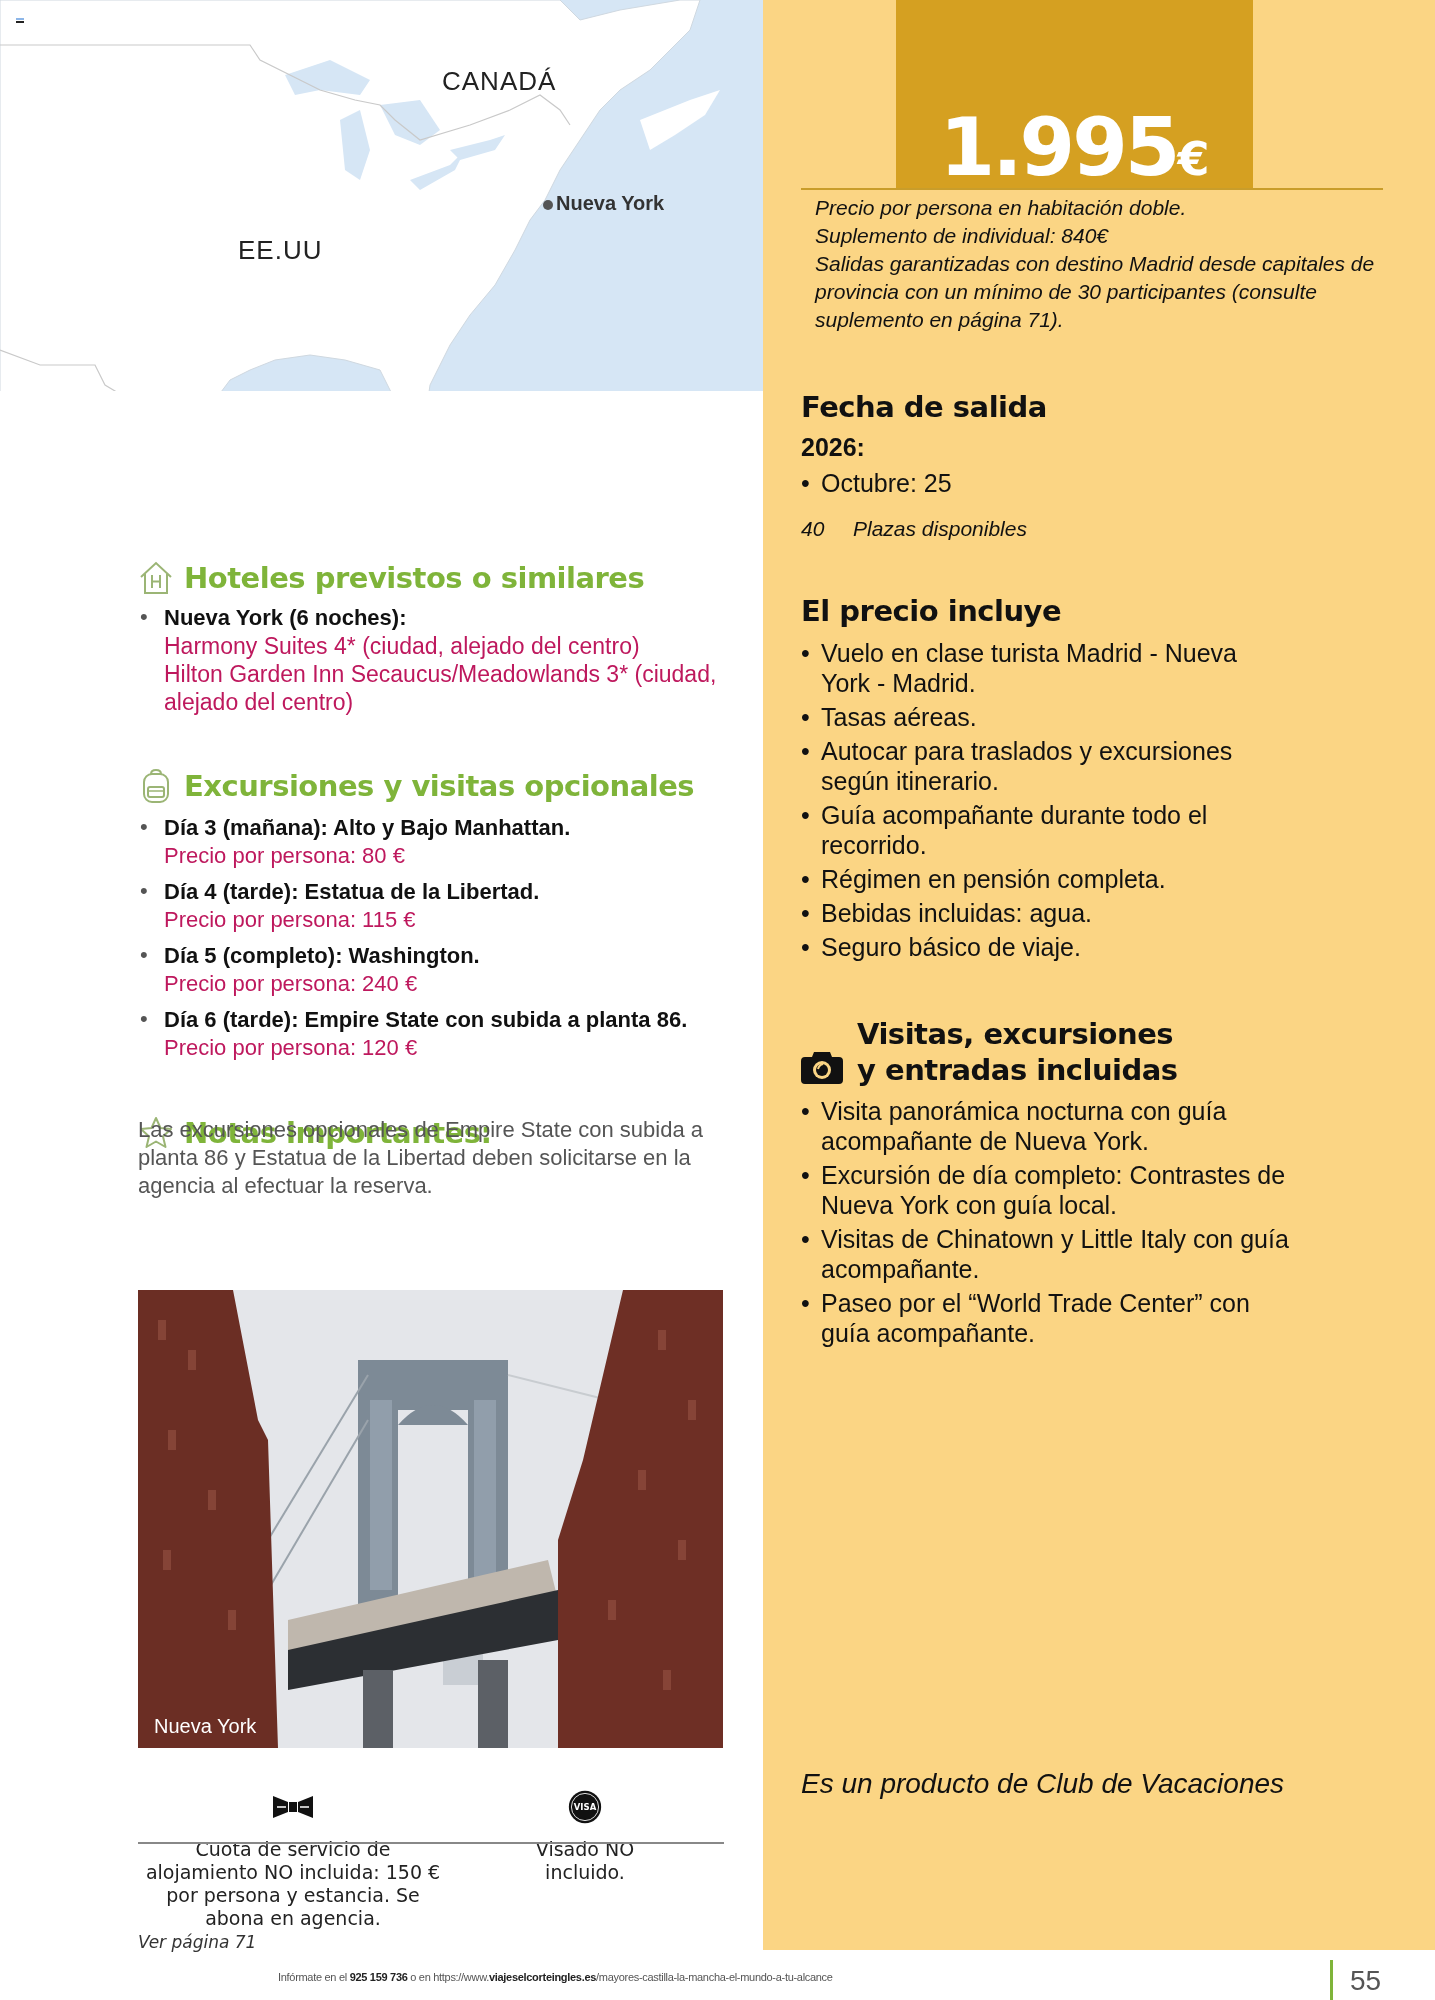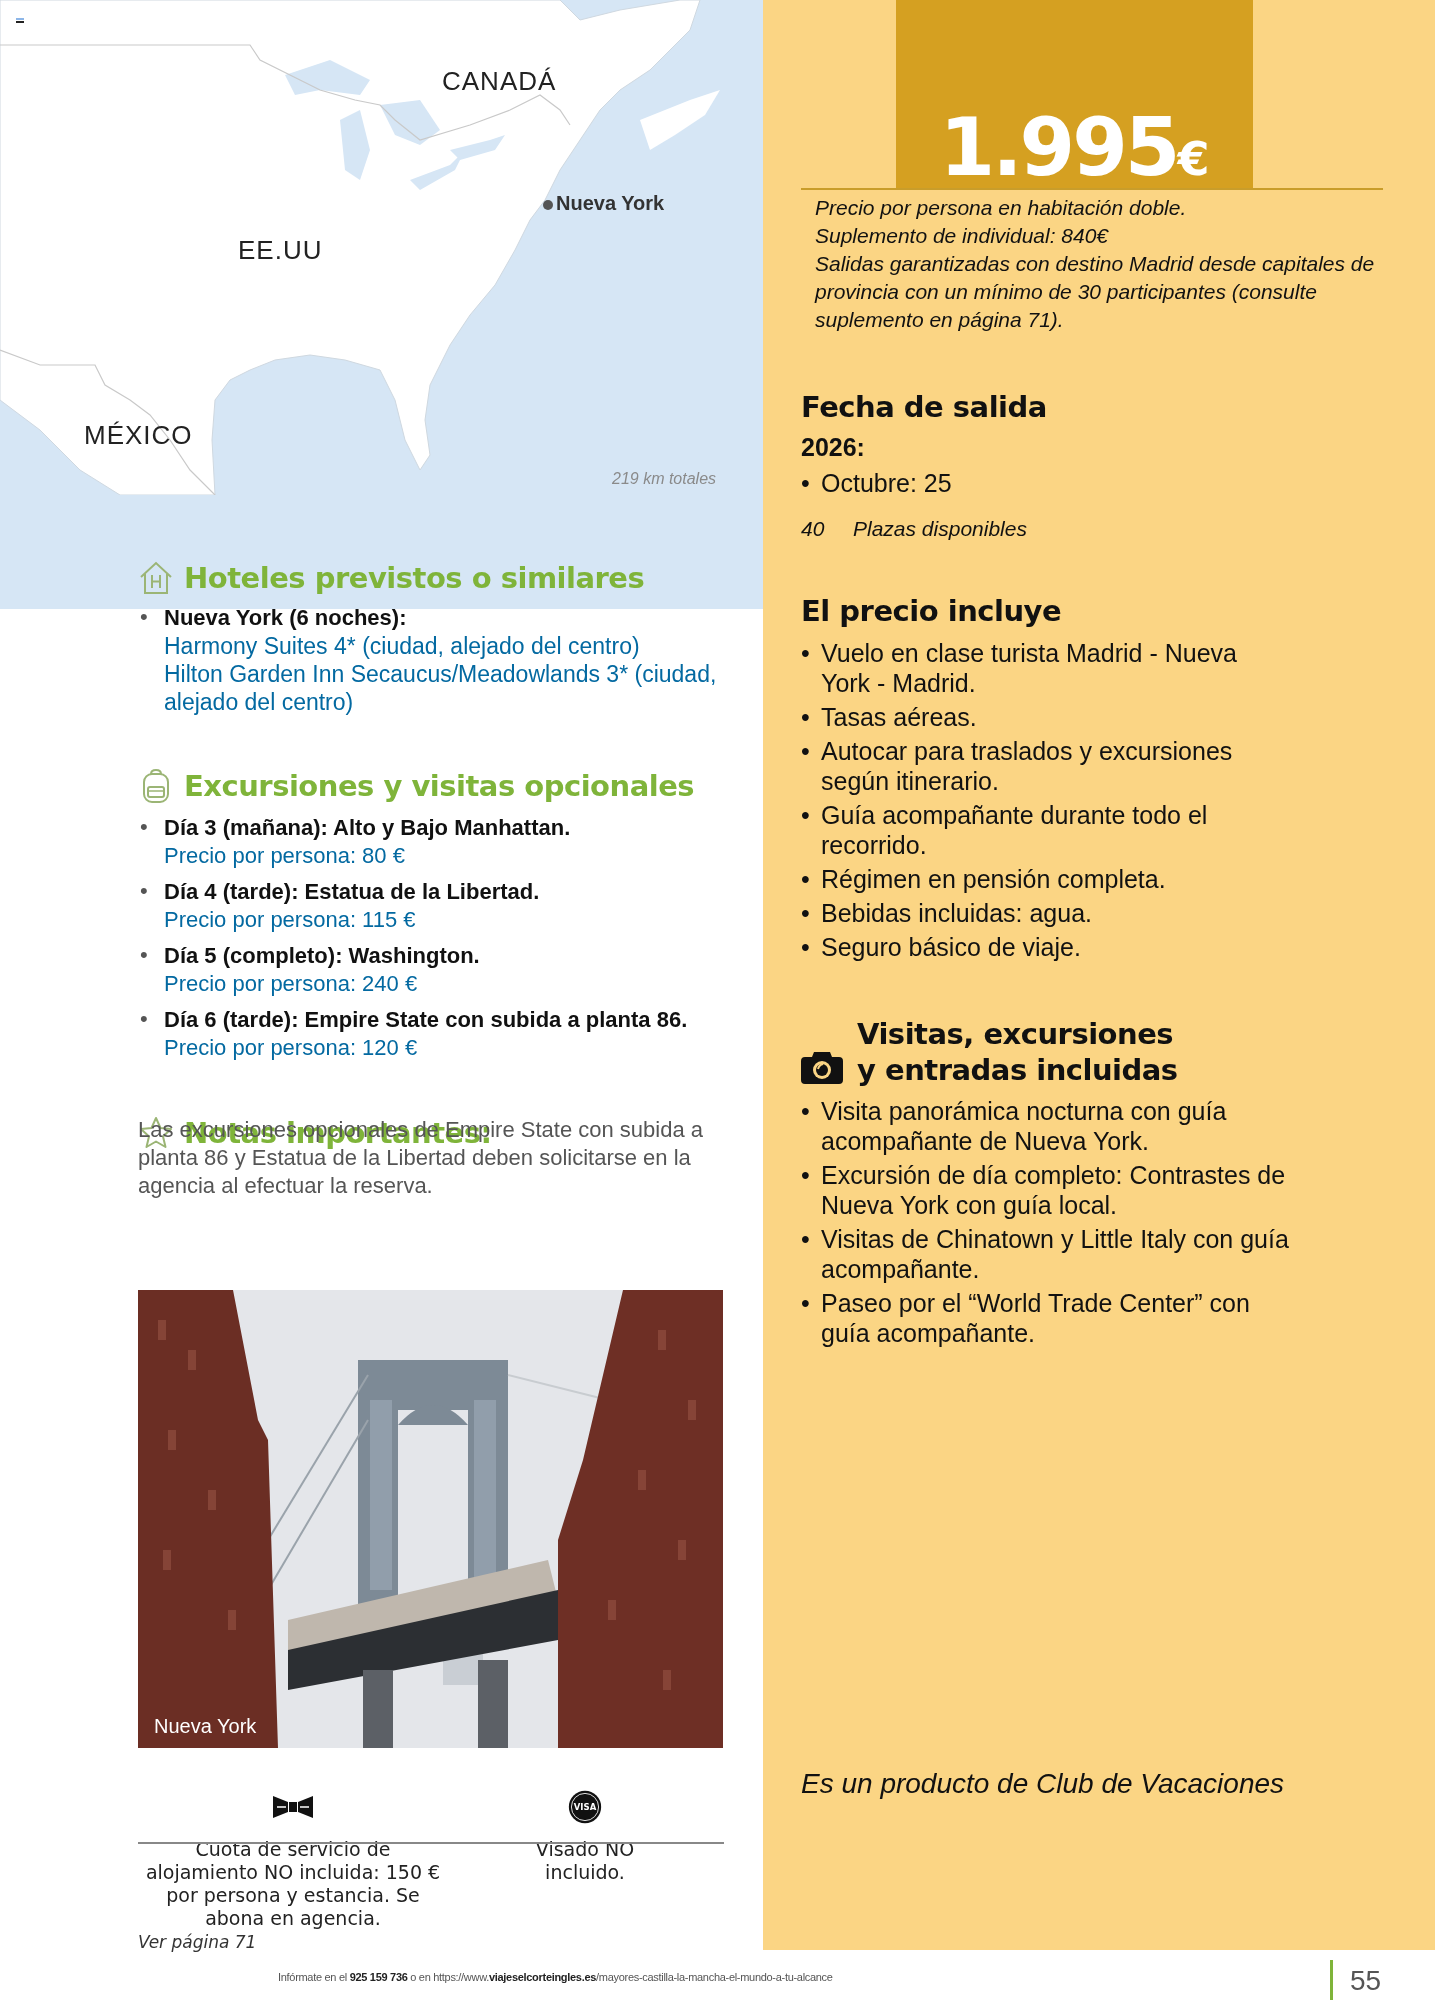--- a/index.html
+++ b/index.html
@@ -1,20 +1,20 @@
 <!DOCTYPE html>
 <html><head>
   <meta charset="utf-8">
   <style>
     * { box-sizing: border-box; margin: 0; padding: 0; }
     html, body { width: 1435px; height: 2000px; background: #ffffff; overflow: hidden; }
     body { position: relative; font-family: "Liberation Sans", sans-serif; color: #1a1a1a; }
 
     
-    .map { position: absolute; left: 0; top: 0; width: 765px; height: 609px; background: #d6e6f5; overflow: hidden; }
+    .map { position: absolute; left: 0; top: 0; width: 765px; height: 391px; background: #d6e6f5; overflow: hidden; }
     .map svg { position: absolute; left: 0; top: 0; }
     .map-label { position: absolute; font-family: "Liberation Sans", sans-serif; color: #222; letter-spacing: 1px; font-size: 26px; }
     .map-city { position: absolute; font-size: 20px; color: #333; font-weight: bold; }
     .map-city .dot { display: inline-block; width: 10px; height: 10px; border-radius: 50%; background: #555; margin-right: 3px; vertical-align: middle; }
     .map-scale { position: absolute; font-size: 16px; font-style: italic; color: #8a8a8a; }
     .corner-glyph { position: absolute; left: 16px; top: 18px; width: 8px; height: 8px; }
     .corner-glyph span { display: block; height: 2px; margin-bottom: 1px; }
 
     
     .right { position: absolute; left: 763px; top: 0; width: 672px; height: 1950px; background: #fbd584; }
@@ -38,21 +38,21 @@
     .club { position: absolute; left: 38px; top: 1768px; font-size: 28px; font-style: italic; color: #111; }
 
     
     .l-head { position: absolute; left: 138px; display: flex; align-items: center; }
     .l-head .ico { width: 36px; height: 36px; margin-right: 10px; }
     .l-head .ttl { font-family: "DejaVu Sans", sans-serif; font-weight: bold; font-size: 29px; color: #7fb43a; letter-spacing: -0.5px; }
     .l-list { position: absolute; left: 138px; width: 600px; list-style: none; }
     .l-list li { position: relative; padding-left: 26px; margin-bottom: 8px; }
     .l-list li::before { content: "•"; position: absolute; left: 2px; top: 0; font-size: 22px; color: #555; }
     .l-list .b { display: block; font-weight: bold; font-size: 22px; line-height: 28px; color: #111; }
-    .l-list .g { display: block; font-size: 22px; line-height: 28px; color: #0369a1; }
+    .l-list .g { display: block; font-size: 22px; line-height: 28px; color: #be185d; }
     .l-list.hotel .g { font-size: 23px; }
     .notes-body { position: absolute; left: 138px; top: 1116px; width: 600px; font-size: 22px; line-height: 28px; color: #555; }
 
     .photo { position: absolute; left: 138px; top: 1290px; width: 585px; height: 458px; overflow: hidden; background: #e6e6e8; }
     .photo svg { position: absolute; left: 0; top: 0; }
     .photo-cap { position: absolute; left: 16px; bottom: 10px; font-size: 20px; color: #ffffff; }
 
     .extra { position: absolute; top: 1790px; text-align: center; font-family: "DejaVu Sans", sans-serif; font-size: 19px; line-height: 23px; color: #222; }
     .extra .ico { display: block; margin: 0 auto 14px auto; height: 34px; }
     .extra-rule { position: absolute; left: 138px; top: 1842px; width: 586px; height: 2px; background: #888; }

